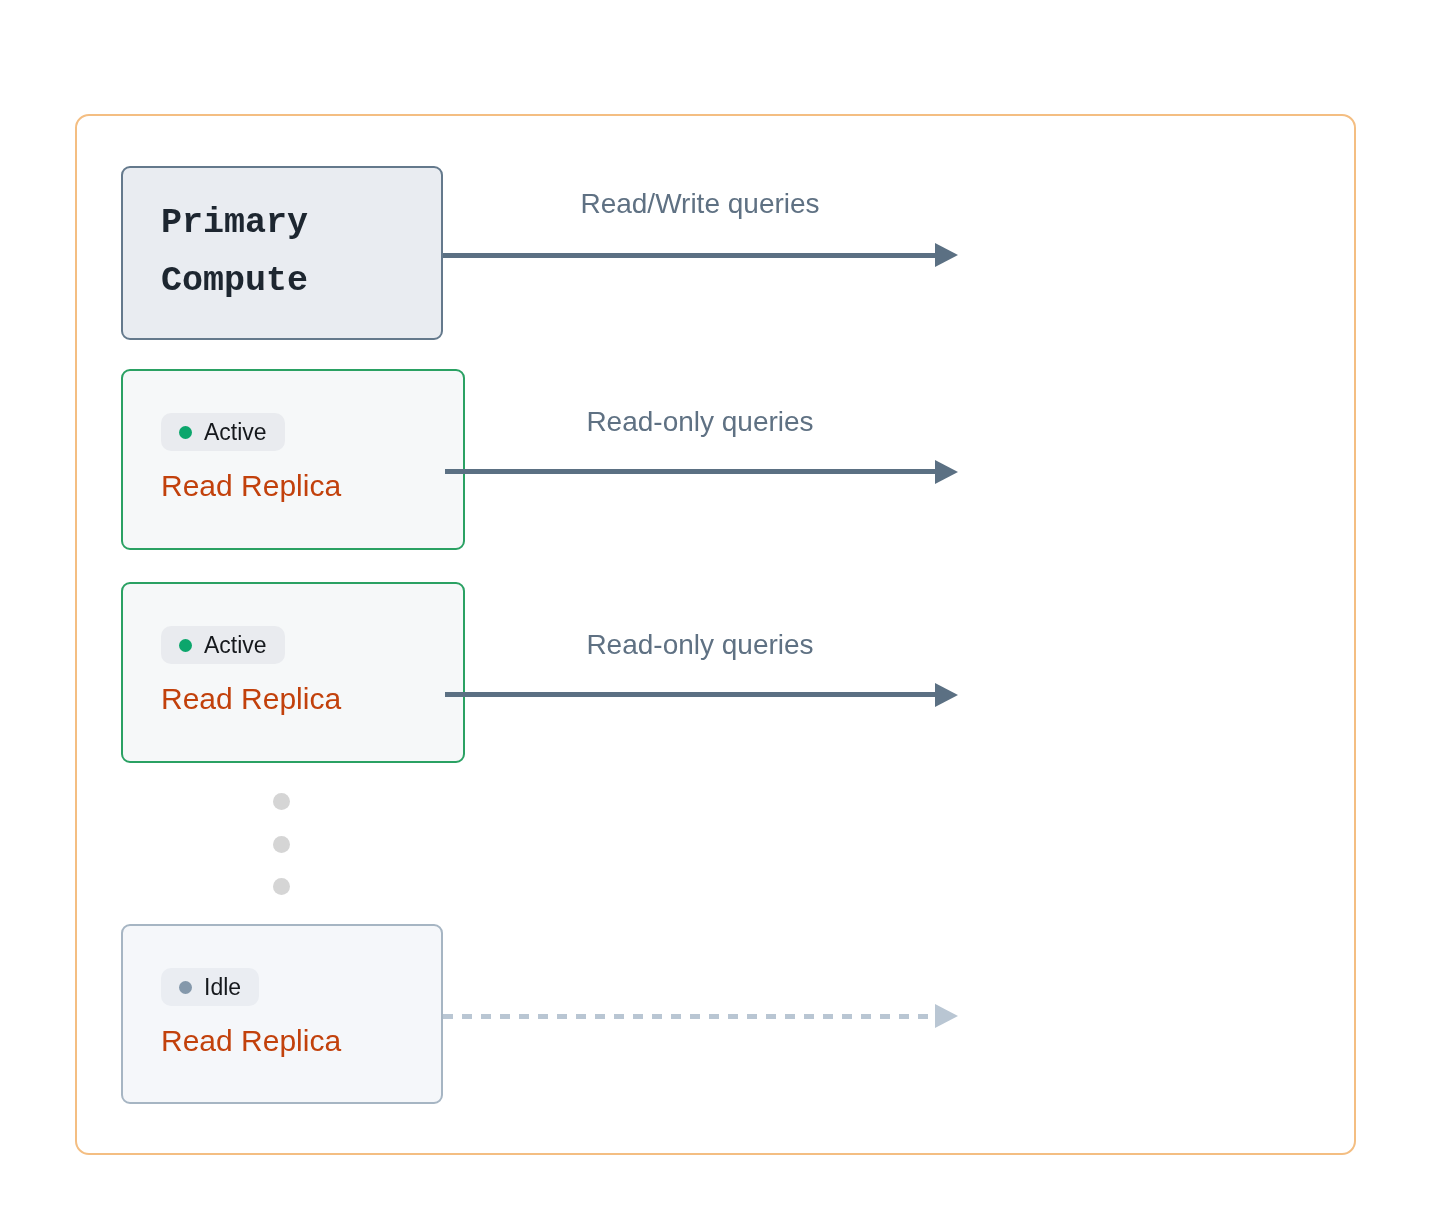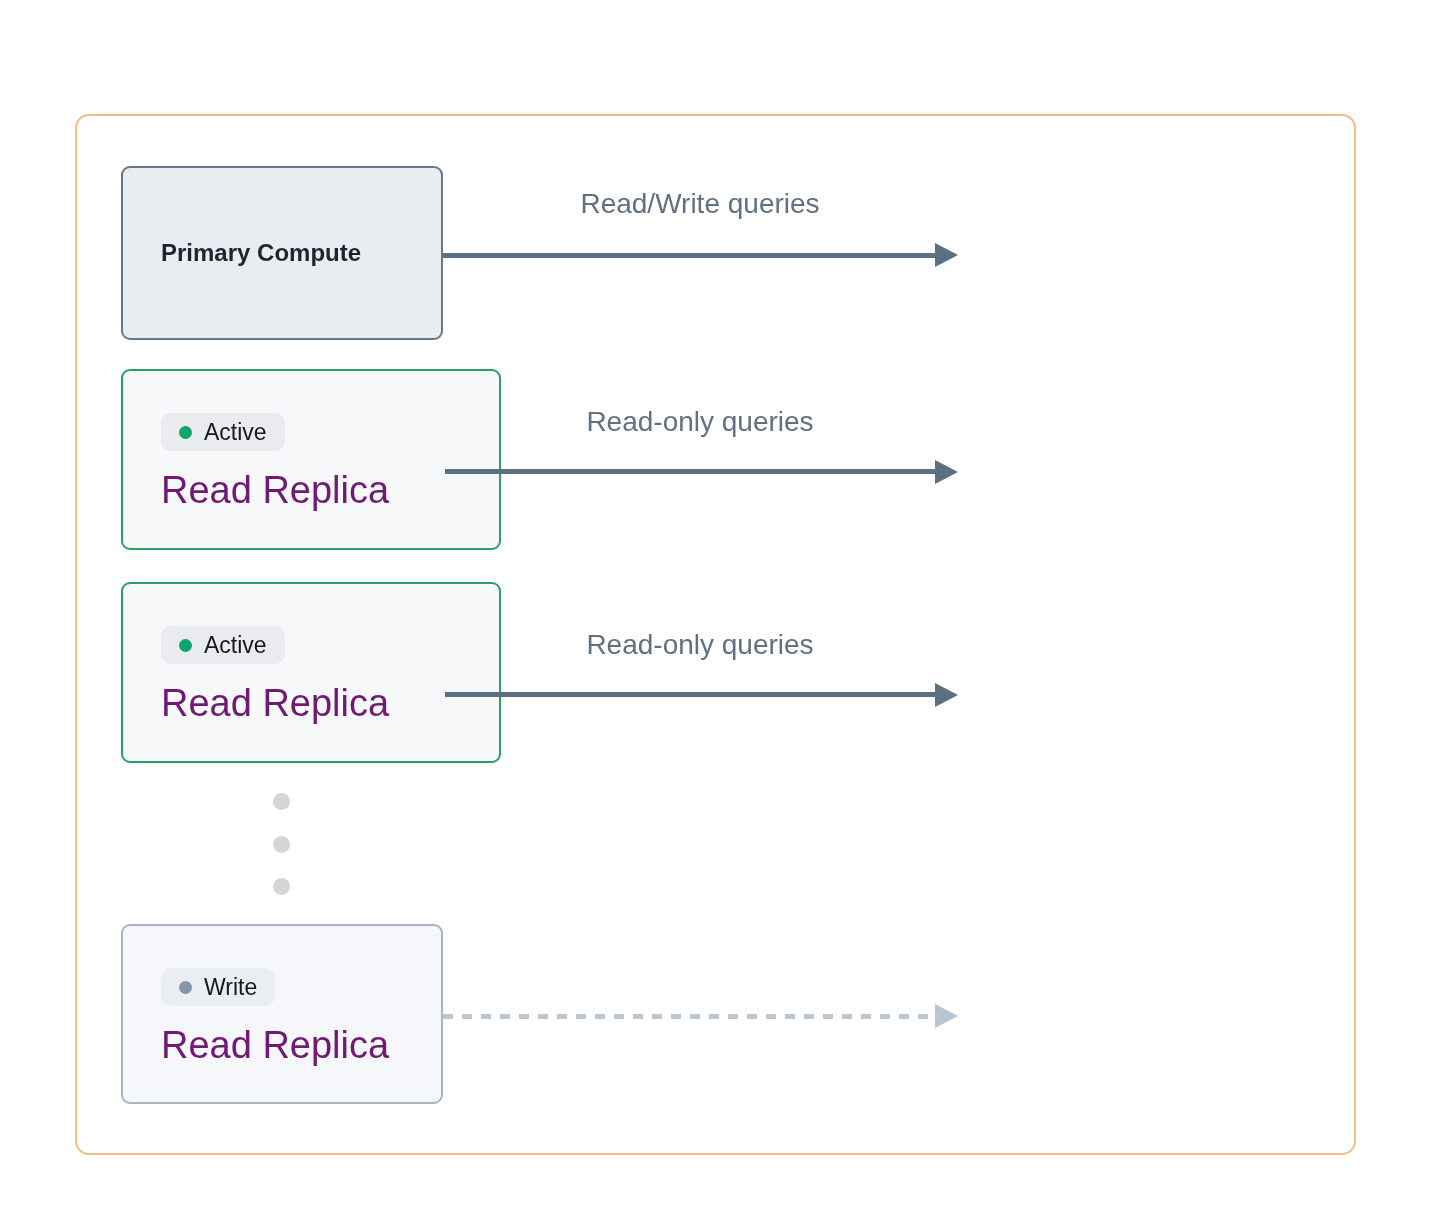--- a/index.html
+++ b/index.html
@@ -16,45 +16,45 @@
     border:2px solid #f4be82; border-radius:14px; box-sizing:border-box;
     background:#ffffff;
   }
   .node { position:absolute; border-radius:9px; box-sizing:border-box; }
   .primary {
     left:121px; top:166px; width:322px; height:174px;
     background:#e9ecf1; border:2px solid #64798c;
   }
   .primary-label {
     position:absolute; left:38px; top:50%; transform:translateY(-50%);
-    width:230px; font-size:24px; font-weight:700; color:#1d2630; line-height:1.65;
+    width:230px; font-size:35px; font-weight:700; color:#1d2630; line-height:1.65;font-family:Liberation Mono, monospace;
   }
   .replica {
-    left:121px; width:380px; height:181px;
+    left:121px; width:344px; height:181px;
     background:#f6f8f9; border:2px solid #2aa163;
   }
   .r1 { top:369px; }
   .r2 { top:582px; }
   .idle-node {
     left:121px; top:924px; width:322px; height:180px;
     background:#f5f7fa; border:2px solid #a6b5c3;
   }
   .badge {
     position:absolute; left:38px; top:42px;
     display:inline-flex; align-items:center; gap:12px;
     height:38px; padding:0 18px; border-radius:10px;
     background:#e9ebef; font-size:23px; color:#15181c;
   }
   .idle-node .badge { background:#eaedf2; }
   .dot { width:13px; height:13px; border-radius:50%; flex:0 0 auto; }
   .dot.green { background:#0ca66c; }
   .dot.gray  { background:#8498ab; }
   .replica-label {
     position:absolute; left:38px; top:98px;
-    font-size:38px; color:#701a75;
+    font-size:30px; color:#c2410c;
   }
   .storage {
     left:990px; top:165px; width:322px; height:940px;
     background:#e8ebef; border:2px solid #74879b;
     display:flex; align-items:center; justify-content:center;
   }
   .storage-label { font-size:31px; font-weight:700; color:#1f2a30; }
   .edge-label {
     position:absolute; left:443px; width:514px; text-align:center;
     font-size:28px; color:#5f7183;
@@ -111,21 +111,21 @@
     <div class="replica-label">Read Replica</div>
   </div>
 
   <span class="dot-e de1"></span>
   <span class="dot-e de2"></span>
   <span class="dot-e de3"></span>
 
   <div class="node idle-node">
     <div class="badge">
       <span class="dot gray"></span>
-      <span>Write</span>
+      <span>Idle</span>
     </div>
     <div class="replica-label">Read Replica</div>
   </div>
 
 
   <div class="edge-label el1">Read/Write queries</div>
   <div class="edge-line line1"></div>
   <div class="edge-head head1"></div>
 
   <div class="edge-label el2">Read-only queries</div>

